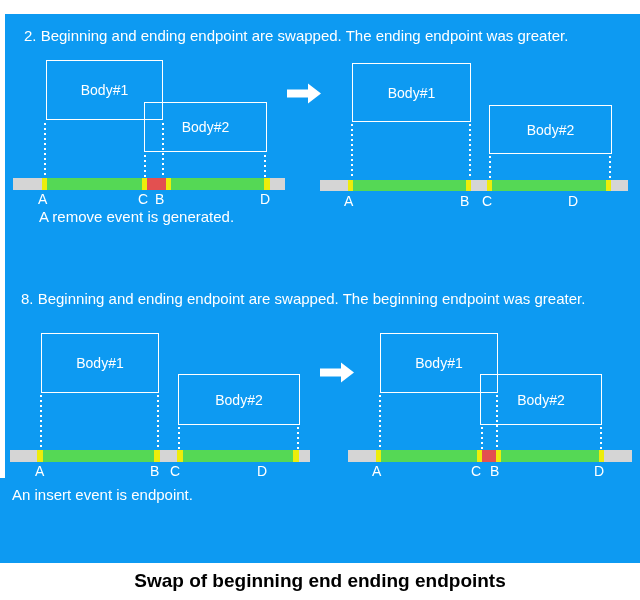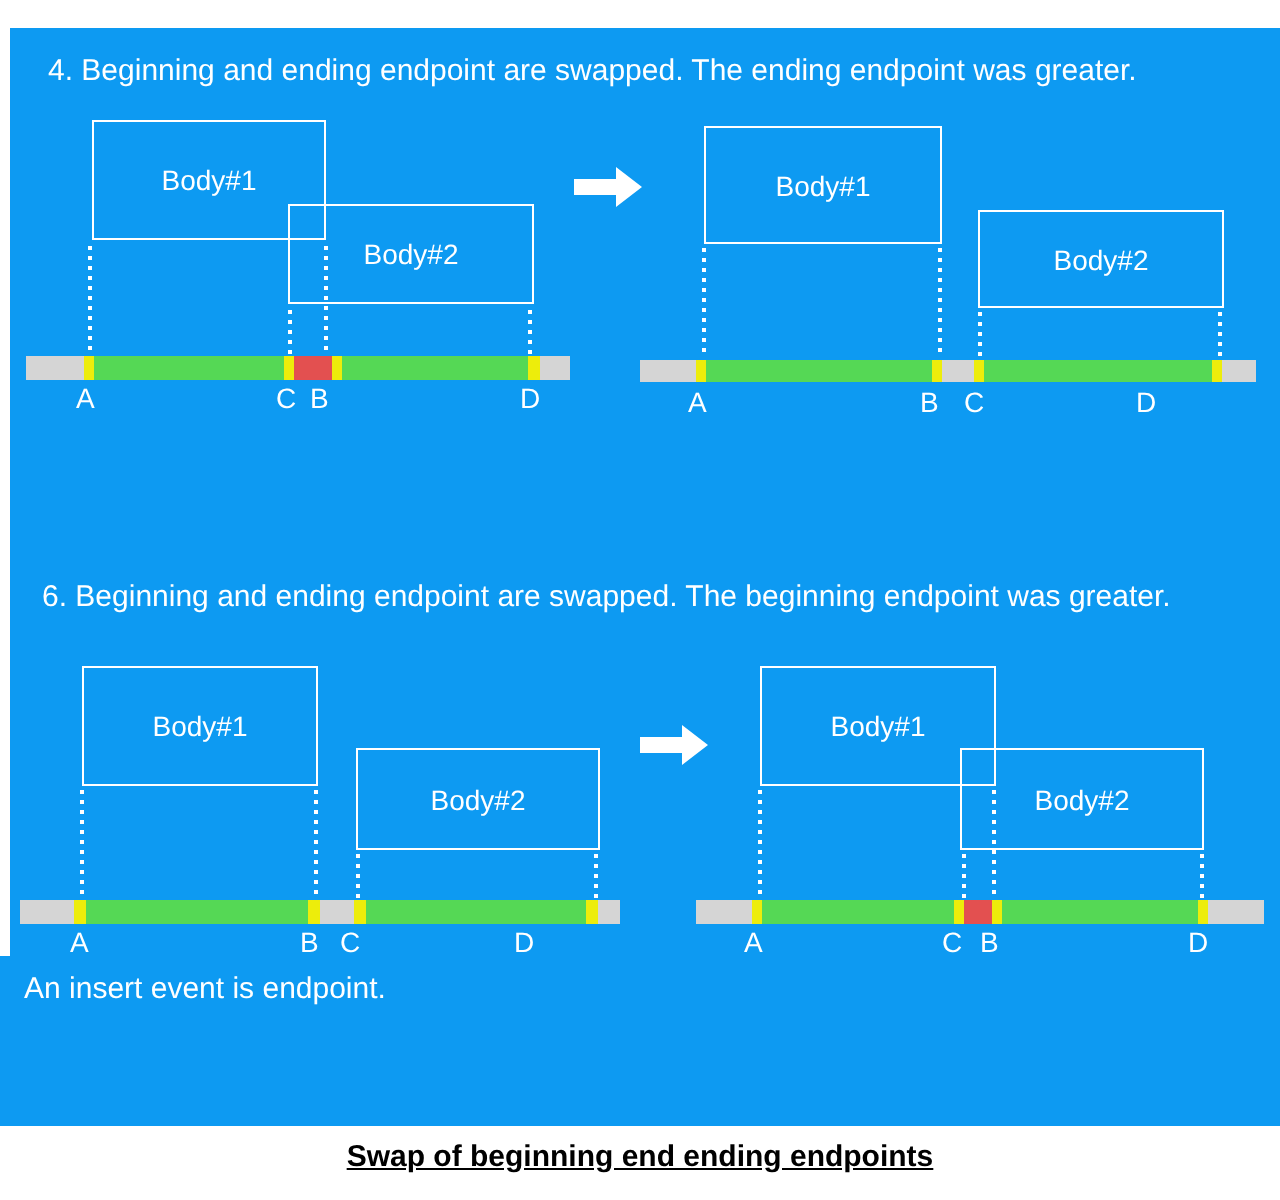--- a/index.html
+++ b/index.html
@@ -35,31 +35,31 @@
   .seg { position:absolute; top:0; bottom:0; }
   .g { background:var(--interval-green,#55D855); }
   .y { background:var(--endpoint-yellow,#EDED0B); }
   .r { background:var(--overlap-red,#E35050); }
   .al {
     position:absolute; color:var(--diagram-text,#fff); font-size:14px; line-height:14px;
   }
   .arrow { position:absolute; }
   .caption {
     position:absolute; left:0; top:570px; width:640px; text-align:center;
-    color:var(--caption-text,#000); font-size:15px; font-weight:bold;text-decoration:underline;
+    color:var(--caption-text,#000); font-size:19px; font-weight:bold;
   }
 </style>
 </head>
 <body>
 
 <div class="page">
   <div class="canvas"></div>
   <div class="notch"></div>
 
-  <div class="t" style="left:24px;top:28px">4. Beginning and ending endpoint are swapped. The ending endpoint was greater.</div>
+  <div class="t" style="left:24px;top:28px">2. Beginning and ending endpoint are swapped. The ending endpoint was greater.</div>
 
   <div class="box" style="left:46px;top:60px;width:117px;height:60px">
     <span>Body#1</span>
   </div>
   <div class="box" style="left:144px;top:102px;width:123px;height:50px">
     <span>Body#2</span>
   </div>
   <div class="dot" style="left:44px;top:123px;height:54px"></div>
   <div class="dot" style="left:162px;top:123px;height:54px"></div>
   <div class="dot" style="left:144px;top:155px;height:22px"></div>
@@ -69,20 +69,21 @@
     <div class="seg r" style="left:134px;width:19px"></div>
     <div class="seg y" style="left:29px;width:5px"></div>
     <div class="seg y" style="left:129px;width:5px"></div>
     <div class="seg y" style="left:153px;width:5px"></div>
     <div class="seg y" style="left:251px;width:6px"></div>
   </div>
   <div class="al" style="left:38px;top:192px">A</div>
   <div class="al" style="left:138px;top:192px">C</div>
   <div class="al" style="left:155px;top:192px">B</div>
   <div class="al" style="left:260px;top:192px">D</div>
+  <div class="note" style="left:39px;top:209px">A remove event is generated.</div>
 
   <svg class="arrow" style="left:287px;top:83px" width="35" height="21" viewBox="0 0 35 21">
     <path d="M0 6.5 H21 V0.5 L34 10.5 L21 20.5 V14.5 H0 Z" fill="#ffffff"></path>
   </svg>
 
   <div class="box" style="left:352px;top:63px;width:119px;height:59px">
     <span>Body#1</span>
   </div>
   <div class="box" style="left:489px;top:105px;width:123px;height:49px">
     <span>Body#2</span>
@@ -97,21 +98,21 @@
     <div class="seg y" style="left:28px;width:5px"></div>
     <div class="seg y" style="left:146px;width:5px"></div>
     <div class="seg y" style="left:167px;width:5px"></div>
     <div class="seg y" style="left:286px;width:5px"></div>
   </div>
   <div class="al" style="left:344px;top:194px">A</div>
   <div class="al" style="left:460px;top:194px">B</div>
   <div class="al" style="left:482px;top:194px">C</div>
   <div class="al" style="left:568px;top:194px">D</div>
 
-  <div class="t" style="left:21px;top:291px">6. Beginning and ending endpoint are swapped. The beginning endpoint was greater.</div>
+  <div class="t" style="left:21px;top:291px">8. Beginning and ending endpoint are swapped. The beginning endpoint was greater.</div>
 
   <div class="box" style="left:41px;top:333px;width:118px;height:60px">
     <span>Body#1</span>
   </div>
   <div class="box" style="left:178px;top:374px;width:122px;height:51px">
     <span>Body#2</span>
   </div>
   <div class="dot" style="left:40px;top:395px;height:54px"></div>
   <div class="dot" style="left:157px;top:395px;height:54px"></div>
   <div class="dot" style="left:178px;top:427px;height:22px"></div>

